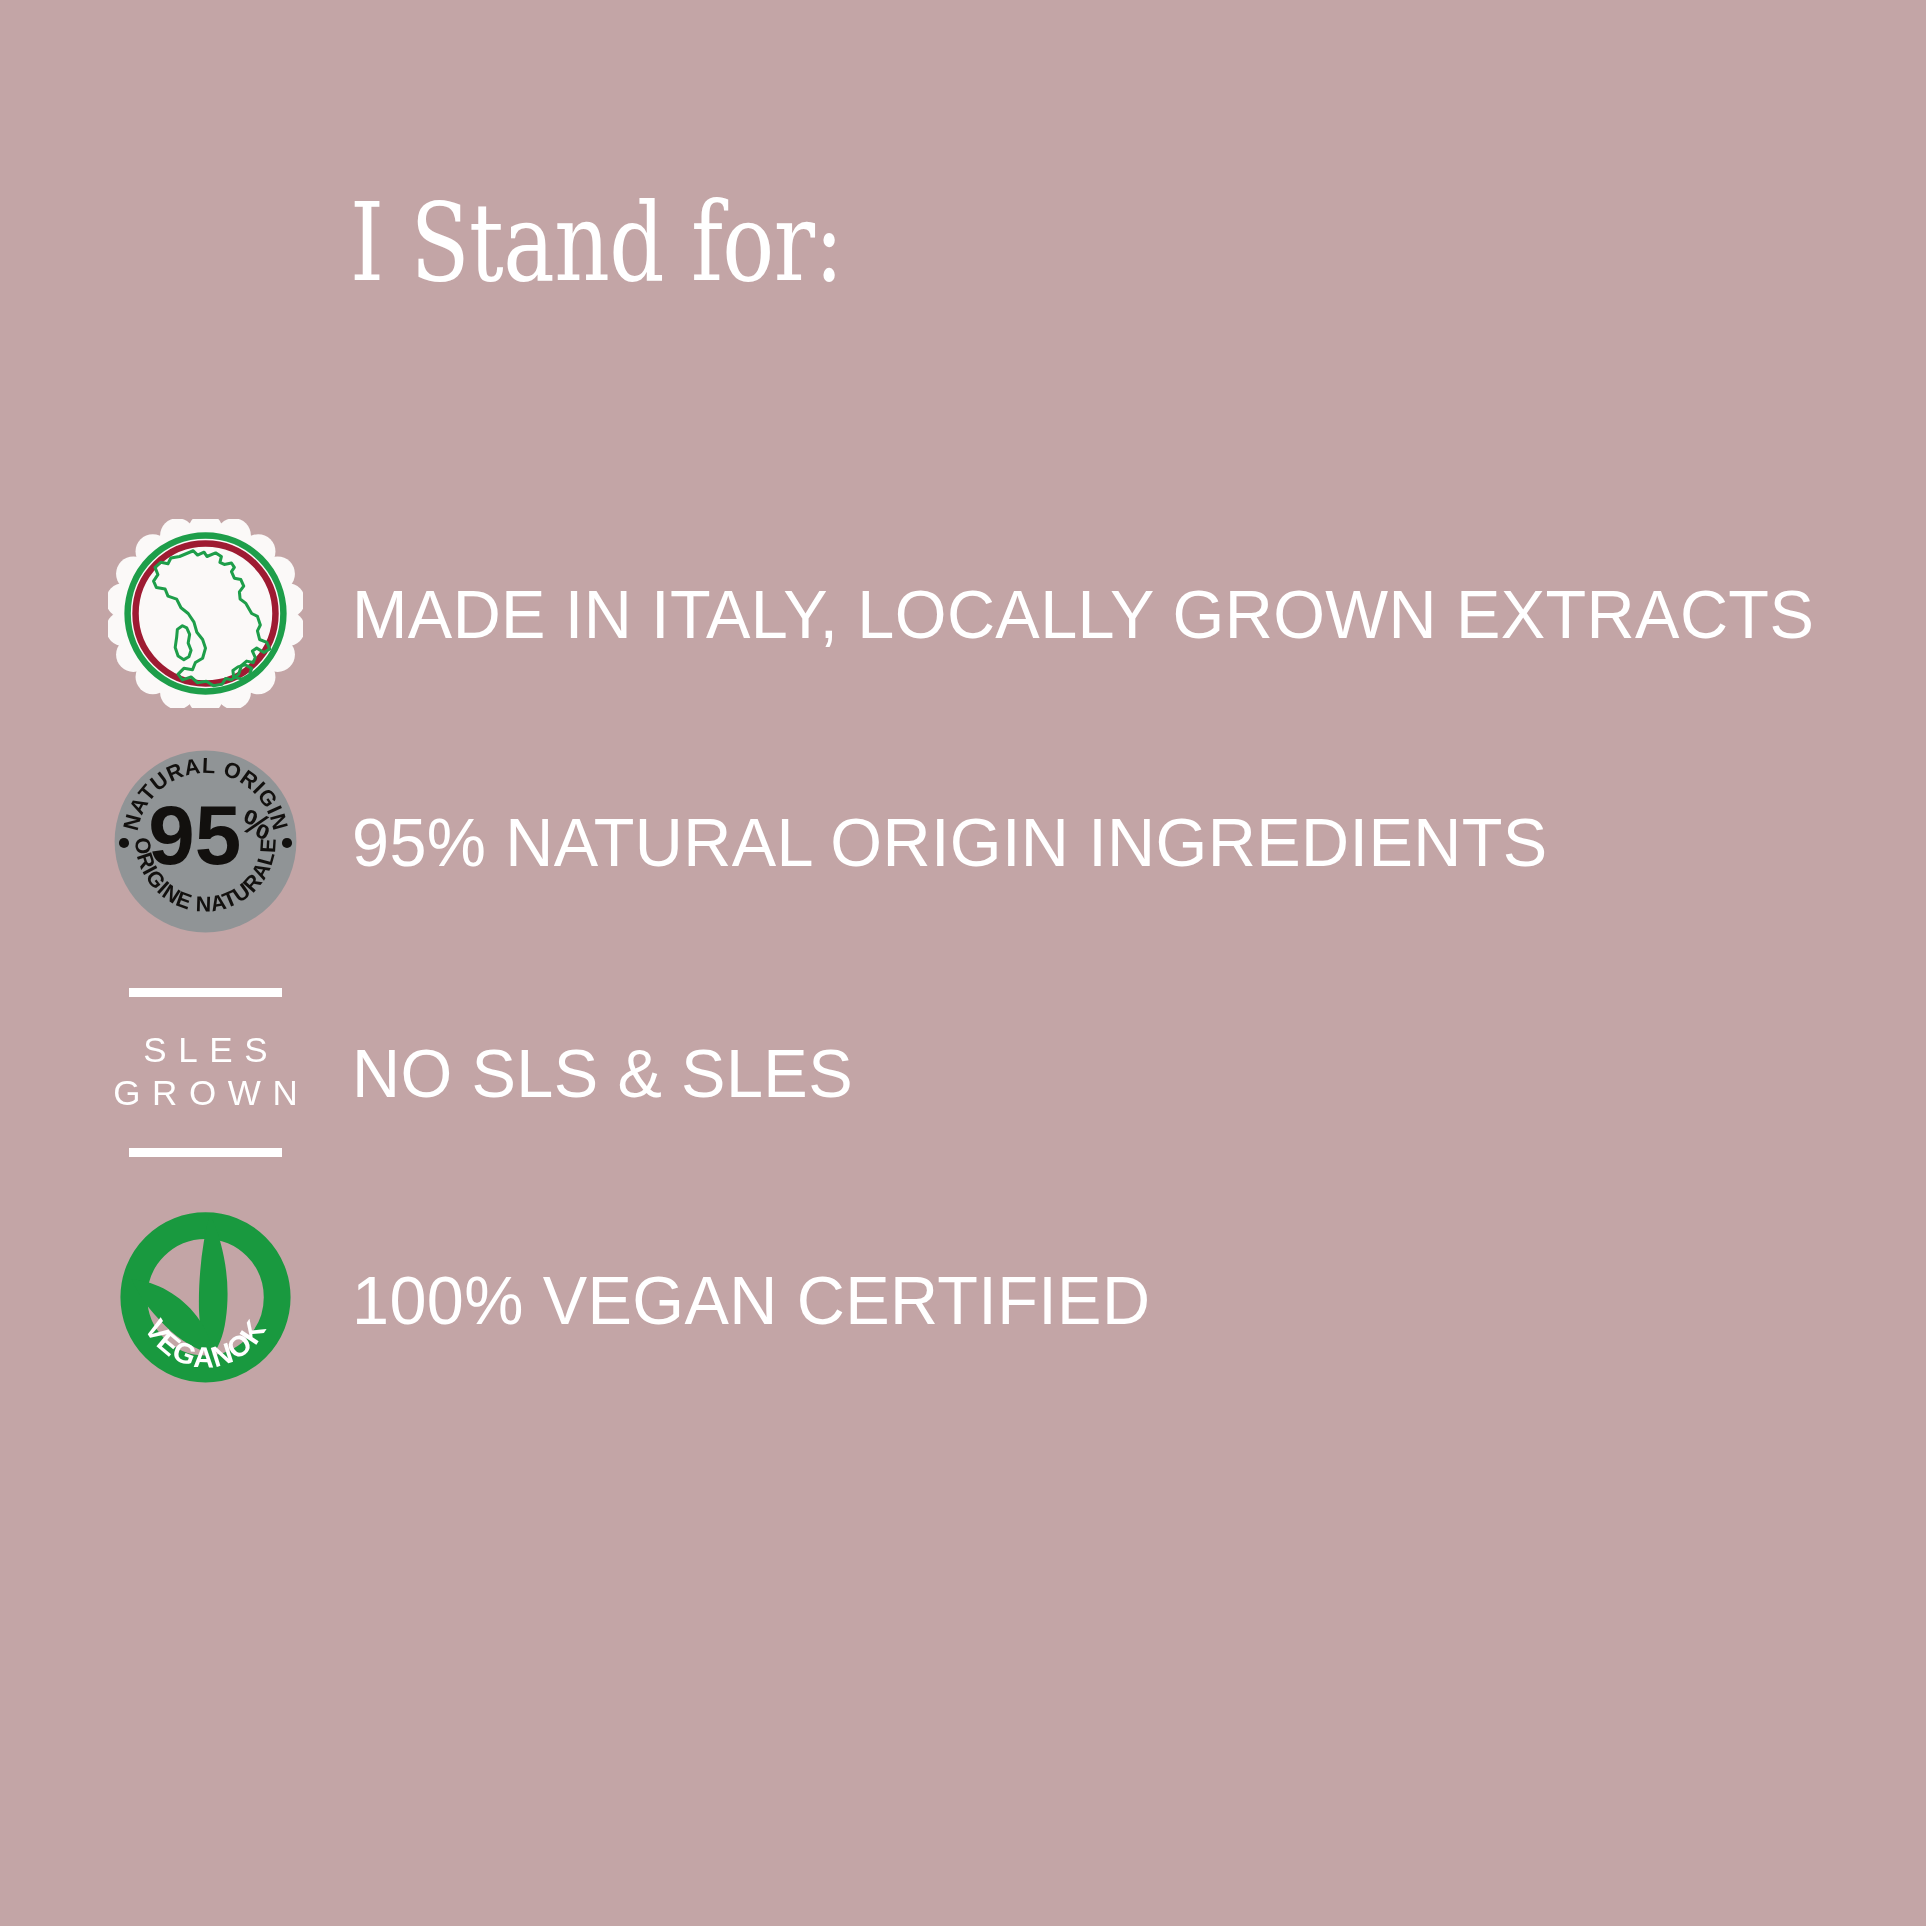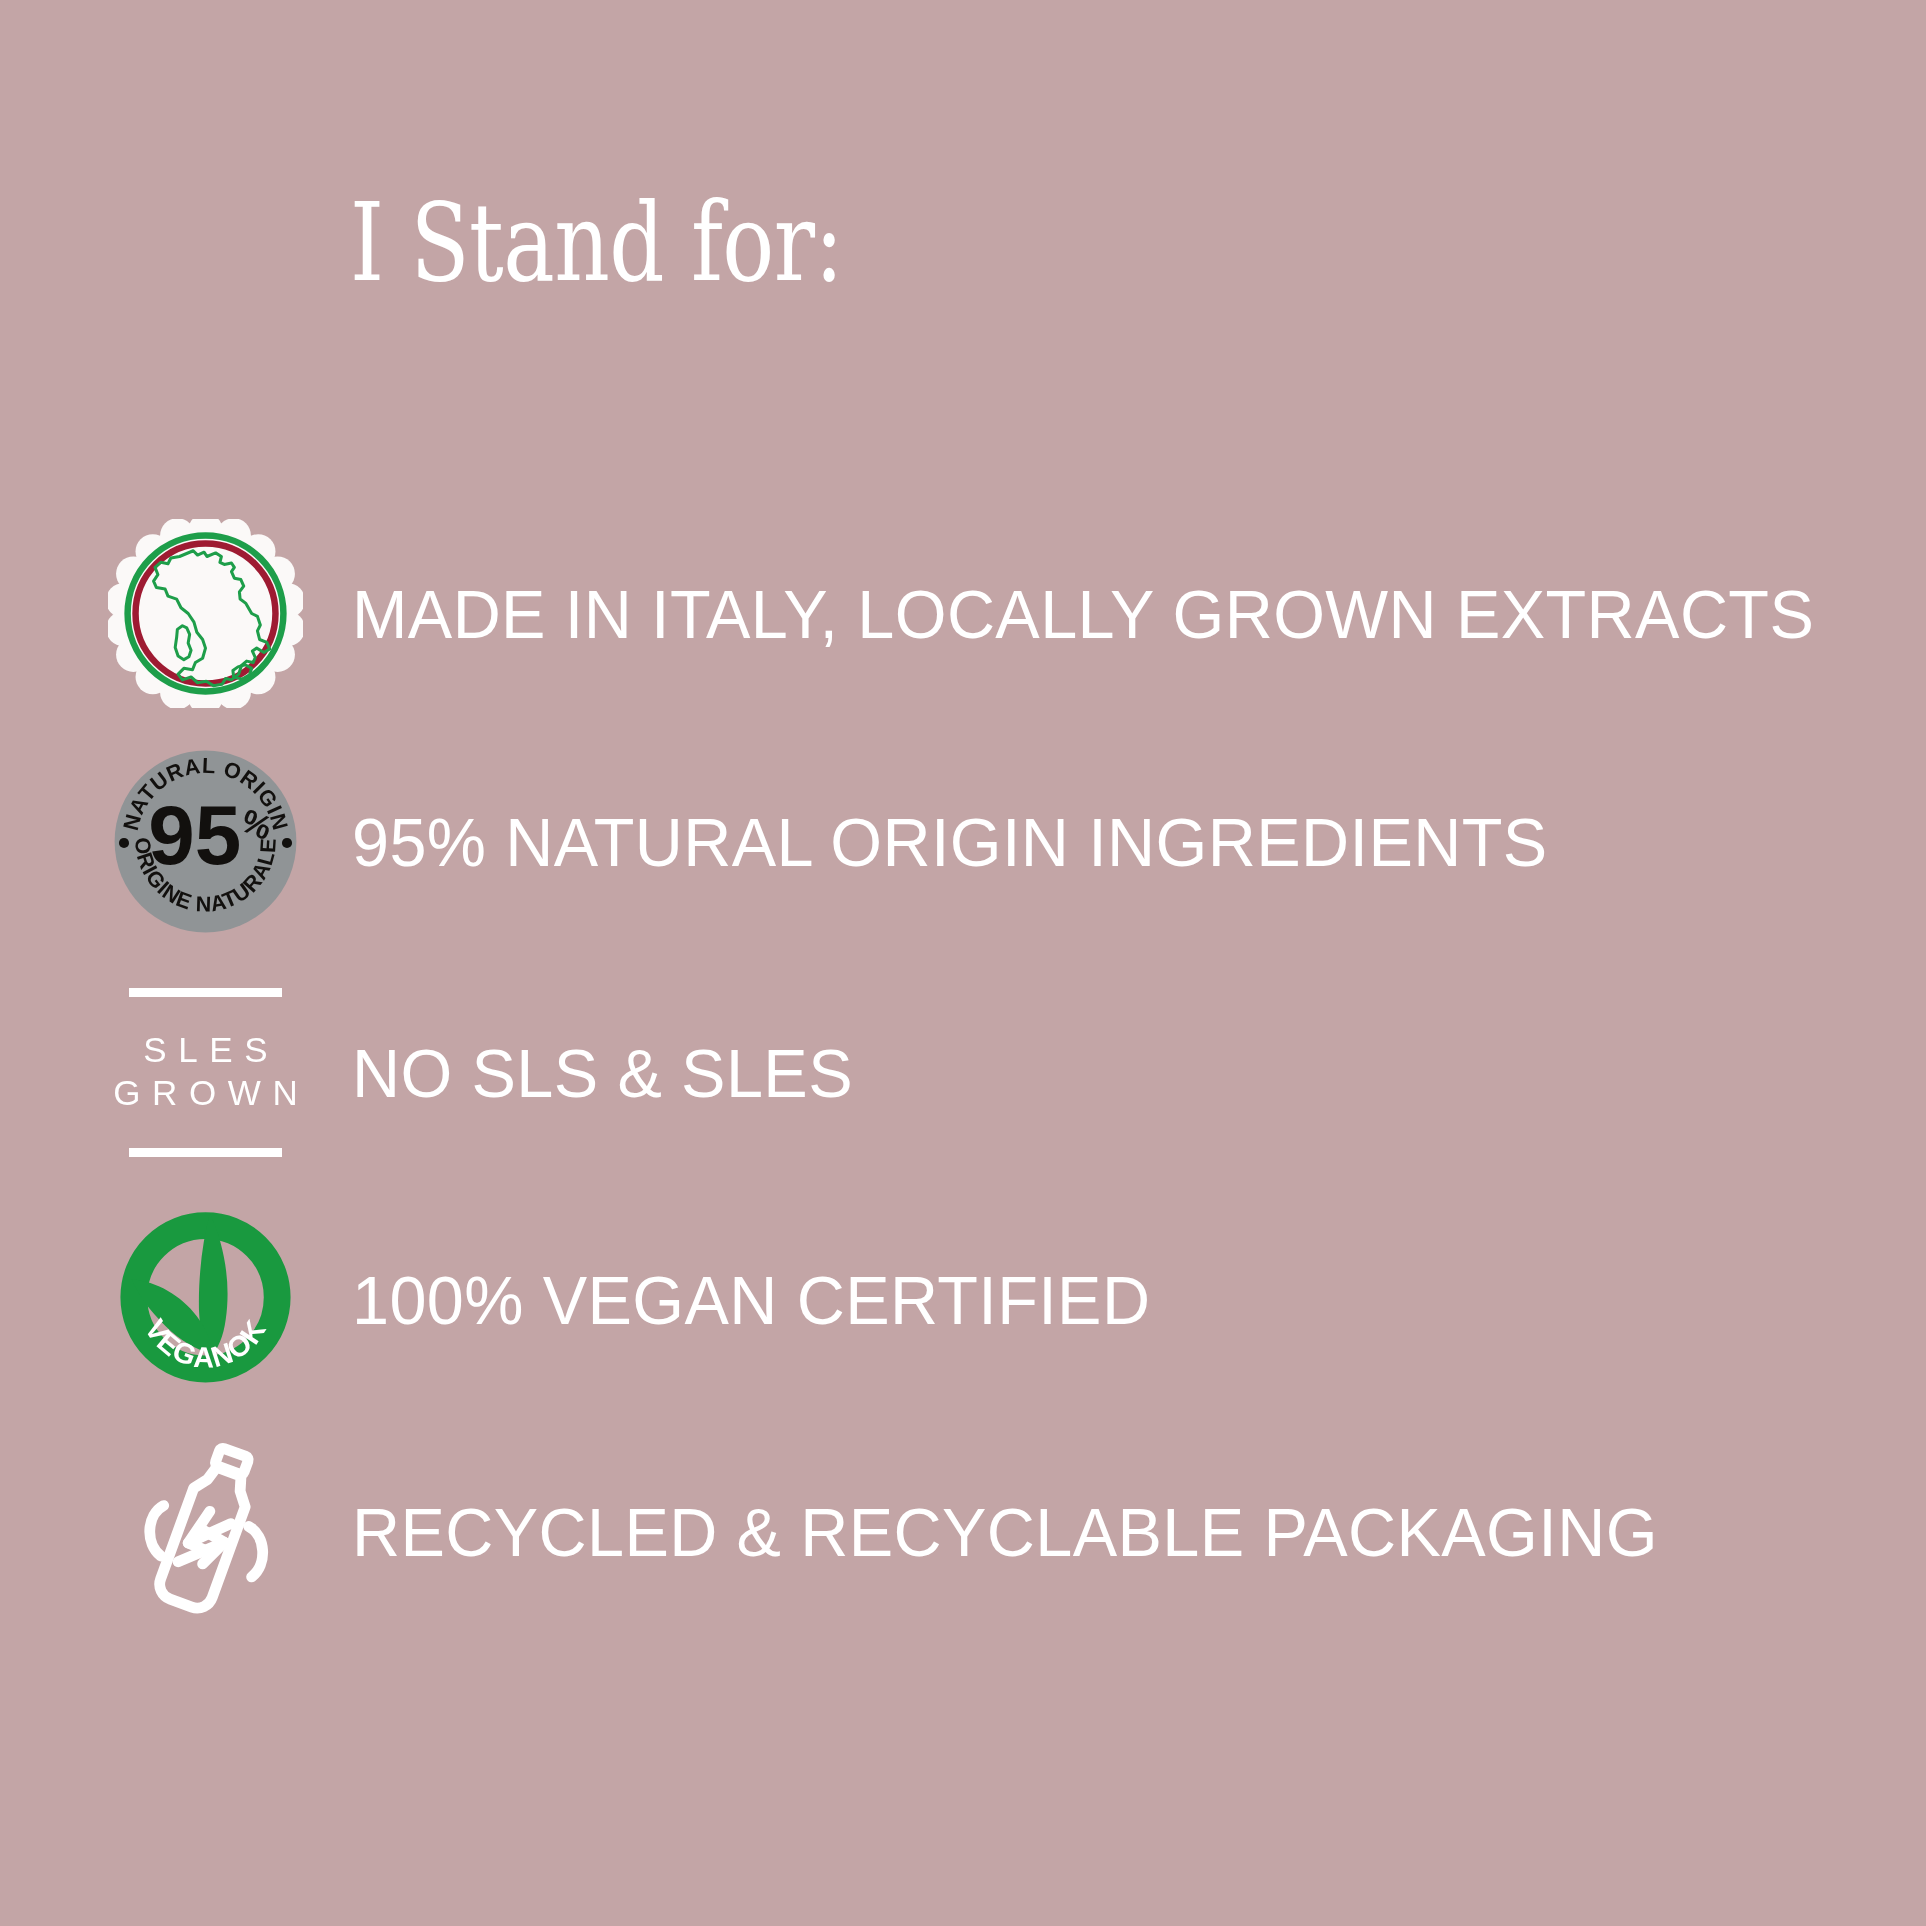--- a/index.html
+++ b/index.html
@@ -205,37 +205,15 @@
         <path d="M23 97 C 58 100 92 120 113 148 C 126 165 133 183 135 200 C 114 196 90 182 70 162 C 47 139 31 117 23 97 Z" fill="#19993f"></path>
 
         <text font-family="'Liberation Sans', sans-serif" font-size="40" font-weight="bold" fill="#ffffff" letter-spacing="1.5">
           <textPath href="#veganArc" startOffset="50%" text-anchor="middle">VEGANOK</textPath>
         </text>
       </svg>
     </div>
     <div class="claim-label">100% VEGAN CERTIFIED</div>
   </div>
 
-  <div class="claim-row row-4">
-    <div class="claim-icon">
-      <svg width="173" height="189" viewBox="0 0 240 262" aria-hidden="true">
-        <g transform="rotate(20 120 131)" fill="none" stroke="#ffffff" stroke-width="15" stroke-linejoin="round" stroke-linecap="round">
-
-          <rect x="100" y="14" width="42" height="26" rx="5"></rect>
-
-          <path d="M104 42 L98 62 L84 80 L84 214 A 22 22 0 0 0 106 236 L138 236 A 22 22 0 0 0 160 214 L160 80 L146 62 L140 42 Z"></path>
-        </g>
-
-        <g fill="none" stroke="#ffffff" stroke-width="15" stroke-linecap="round" stroke-linejoin="round">
-          <path d="M62 95 C 38 108 36 148 58 165"></path>
-          <path d="M180 124 C 204 137 206 177 184 194"></path>
-          <path d="M155 120 L96 147"></path>
-          <path d="M82 173 L146 146"></path>
-          <path d="M126 103 L96 147 L127 160" stroke-width="15"></path>
-          <path d="M118 130 L146 146 L116 176" stroke-width="15"></path>
-        </g>
-      </svg>
-    </div>
-    <div class="claim-label">RECYCLED &amp; RECYCLABLE PACKAGING</div>
-  </div>
 
 </div>
 
 
 </body></html>

